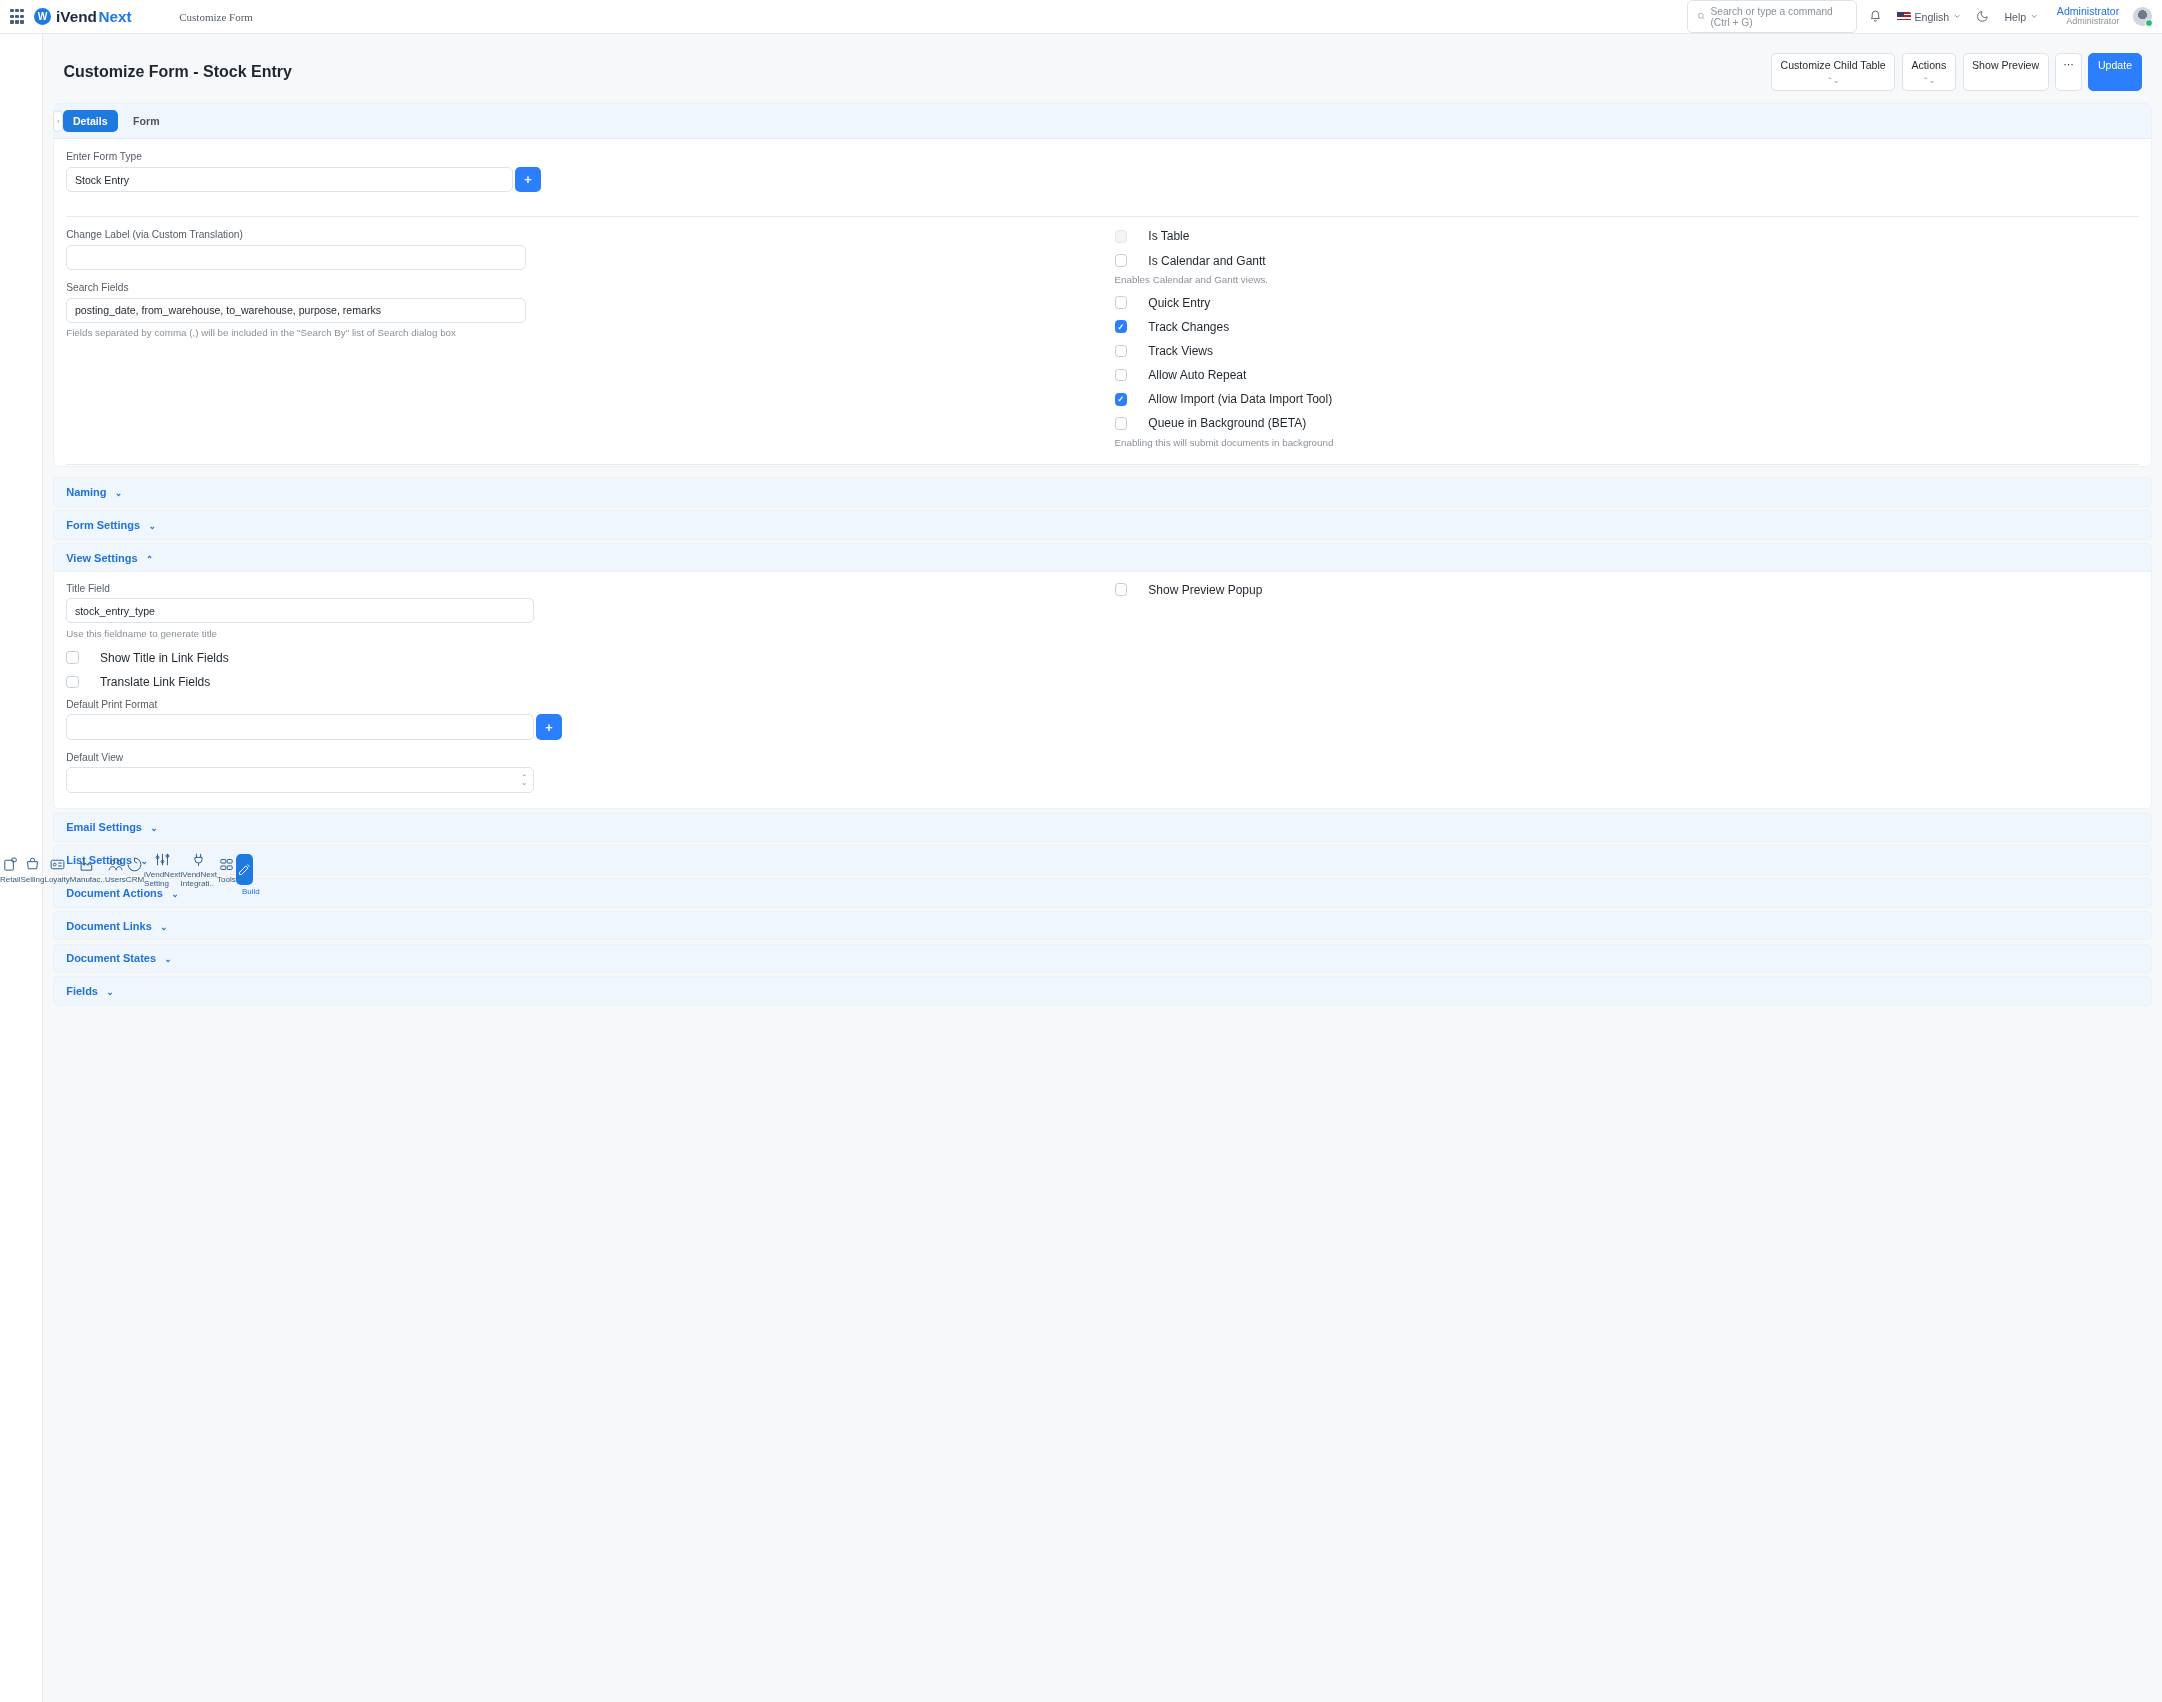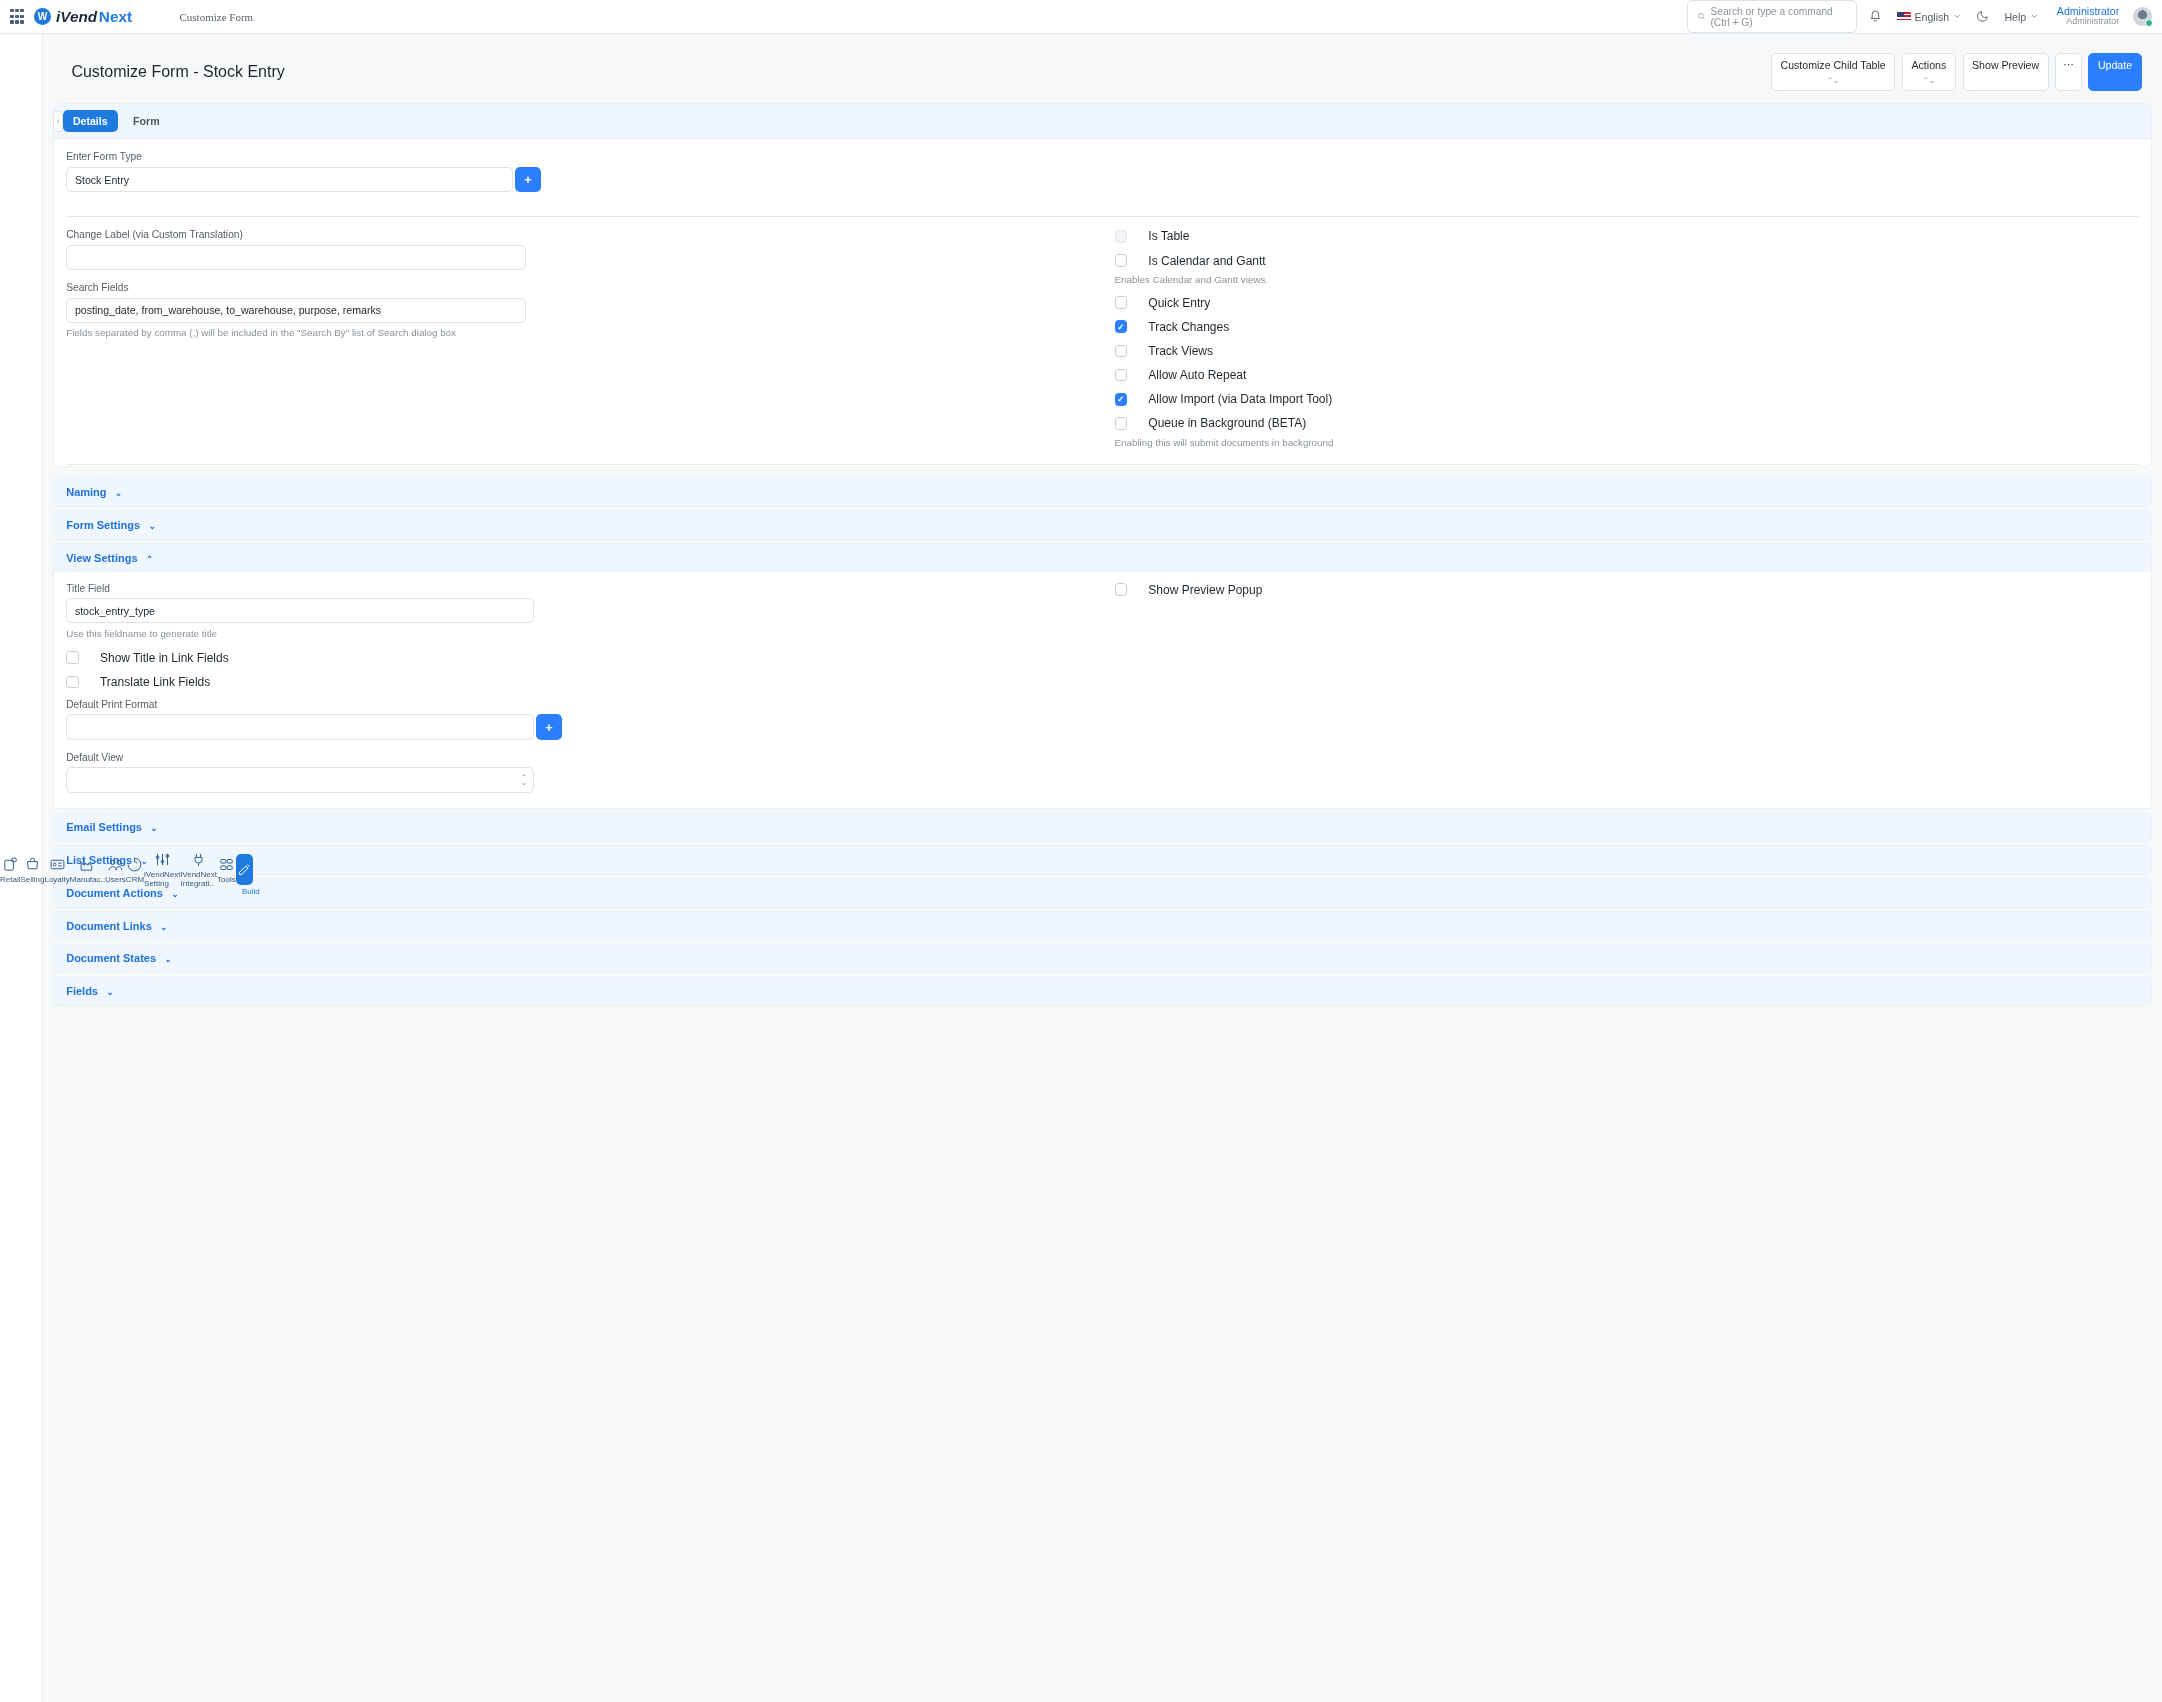--- a/index.html
+++ b/index.html
@@ -18,21 +18,21 @@
 }
 *{box-sizing:border-box;}
 html,body{margin:0;padding:0;background:var(--bg-app);font-family:"Segoe UI",-apple-system,Helvetica,Arial,sans-serif;font-size:11px;color:var(--text);}
 button{font-family:inherit;}
 
 .navbar{height:34px;background:#fff;border-bottom:0.9px solid var(--border-light);display:flex;align-items:center;padding:0 10.2px;gap:8.5px;}
 .navbar .grid-menu{width:15.3px;height:15.3px;display:flex;flex-wrap:wrap;gap:1.7px;}
 .navbar .grid-menu span{width:3.4px;height:3.4px;background:#4a6079;border-radius:0.9px;}
 .logo{font-weight:700;font-size:15.3px;display:flex;align-items:center;gap:1.7px;}
 .logo .mark{width:17px;height:17px;border-radius:50%;background:var(--blue);color:#fff;display:inline-flex;align-items:center;justify-content:center;font-size:10.2px;margin-right:3.4px;}
-.logo .v1{color:#1a2a3a;font-style:italic;}
+.logo .v1{color:#1a2a3a;}
 .logo .v2{color:var(--blue);}
 .breadcrumb{color:var(--text-soft);margin-left:39px;font-family:Liberation Serif, serif;}
 .navbar .spacer{flex:1;}
 .search-cmd{display:flex;align-items:center;gap:5.1px;border:0.9px solid var(--border);border-radius:5.1px;padding:4.3px 8.5px;width:170px;color:var(--text-muted);font-size:10.2px;}
 .search-cmd svg{width:10.2px;height:10.2px;}
 .nav-btn{display:flex;align-items:center;gap:3.4px;color:var(--text-soft);font-size:10.6px;background:none;border:none;cursor:pointer;padding:3.4px;}
 .nav-btn svg{width:12.8px;height:12.8px;}
 .flag{width:13.6px;height:9.4px;border-radius:1.7px;background:
   linear-gradient(#b22234 0 8%,#fff 8% 16%,#b22234 16% 24%,#fff 24% 32%,#b22234 32% 40%,#fff 40% 48%,#b22234 48% 56%,#fff 56% 64%,#b22234 64% 72%,#fff 72% 80%,#b22234 80% 88%,#fff 88% 96%,#b22234 96% 100%);
   position:relative;display:inline-block;}
@@ -49,21 +49,21 @@
 .leftnav .item.long{height:46px;}
 .leftnav .item svg{width:17px;height:17px;stroke:#2f5d8e;fill:none;stroke-width:1.4;}
 .leftnav .item.active{background:var(--blue);color:#fff;border-radius:5.1px;width:31px;height:31px;margin:3.4px 0;}
 .leftnav .item.active svg{stroke:#fff;}
 .leftnav .item.active .lbl{position:absolute;left:0;right:0;text-align:center;top:100%;margin-top:1.7px;color:var(--blue);width:43px;transform:translateX(-6.4px);}
 .leftnav .item.active{position:relative;}
 
 
 .main{margin-left:43px;padding:0;min-height:calc(100vh - 34px);}
 .page-header{display:flex;align-items:center;padding:19px 20.4px 12px 20.4px;}
-.page-header h1{font-size:16px;font-weight:400;margin:8px;flex:1;}
+.page-header h1{font-size:16px;font-weight:700;margin:0;flex:1;}
 .page-actions{display:flex;gap:6.8px;}
 .btn{border:0.9px solid var(--border);background:#fff;border-radius:5.1px;padding:5.1px 8.5px;font-size:10.6px;color:var(--text);cursor:pointer;display:flex;align-items:center;gap:5.1px;flex-direction:column;}
 .btn.primary{background:var(--blue-bright);border-color:var(--blue-bright);color:#fff;}
 .btn .caret{font-size:7.7px;color:var(--text-muted);}
 .btn.icon-only{padding:4.3px 6.8px;}
 
 .card{background:#fff;margin:0 10.2px 10.2px 10.2px;border-radius:6.8px;border:0.9px solid #eef1f4;}
 .tabs-bar{display:flex;align-items:center;padding:6px 8.5px;gap:5.1px;position:relative;border-bottom:0.9px solid var(--border-light);background:var(--bg-row);}
 .collapser{position:absolute;left:-0.9px;top:50%;transform:translateY(-50%);width:10.2px;height:20.4px;border:0.9px solid var(--border);background:#fff;border-radius:3.4px;display:flex;align-items:center;justify-content:center;font-size:7.7px;color:var(--text-muted);}
 .tab-btn{border:none;background:none;border-radius:5.1px;padding:5.1px 10.2px;font-size:10.6px;font-weight:600;cursor:pointer;}

